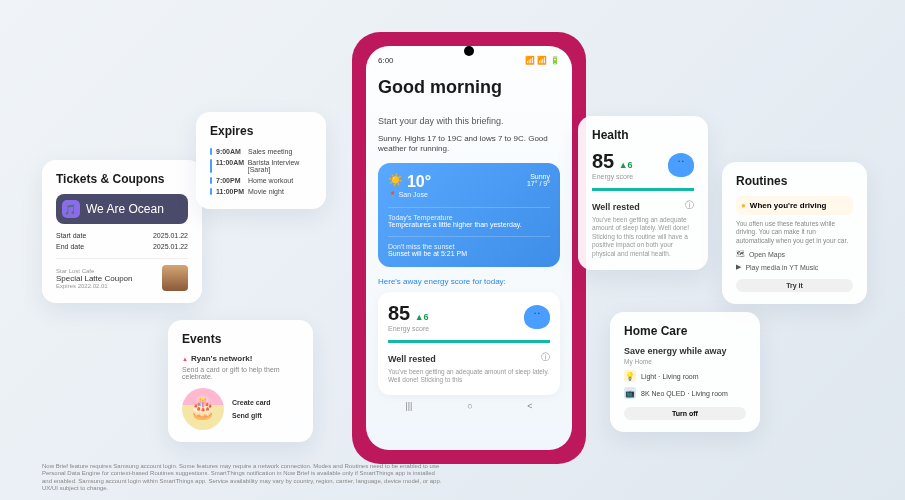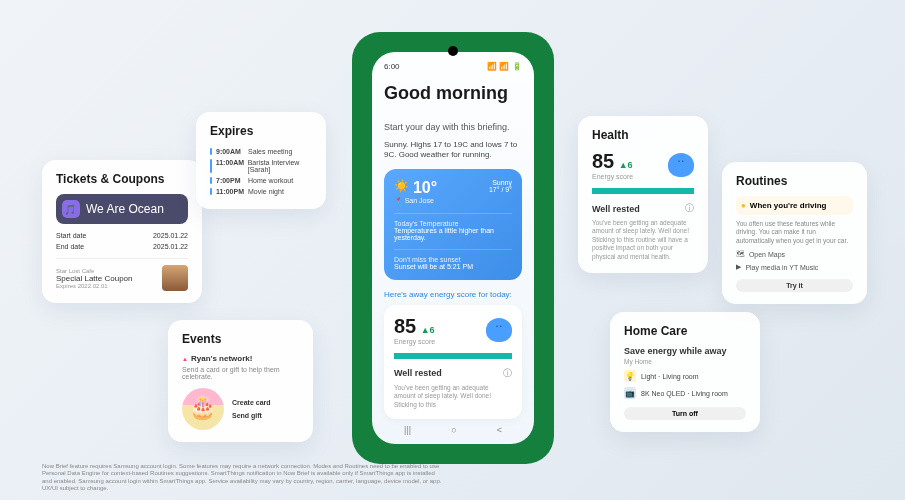--- a/index.html
+++ b/index.html
@@ -29,21 +29,21 @@
 #events{left:168px;top:320px;width:145px}
 .ev-title{font-size:8px;font-weight:700;color:#333;display:flex;gap:3px;align-items:center}
 .ev-title::before{content:'▲';color:#ff4466;font-size:6px}
 .ev-body{display:flex;gap:8px;margin-top:8px;align-items:center}
 .cake{width:42px;height:42px;background:linear-gradient(#ffb8d0 40%,#f5e6a8 40%);border-radius:50%;position:relative}
 .cake::before{content:'🎂';position:absolute;top:50%;left:50%;transform:translate(-50%,-55%);font-size:22px}
 .ev-btns{display:flex;flex-direction:column;gap:6px}
 .ev-btn{font-size:7px;font-weight:600;color:#333}
 
 
-#phone{position:absolute;left:352px;top:32px;width:202px;height:432px;background:#15803d;border-radius:28px;padding:20px}
+#phone{position:absolute;left:352px;top:32px;width:234px;height:432px;background:#be185d;border-radius:28px;padding:14px}
 .screen{width:100%;height:100%;background:linear-gradient(180deg,#fdfeff 0%,#f0f6fb 100%);border-radius:23px;overflow:hidden;padding:8px 12px}
 .punch{width:10px;height:10px;background:#000;border-radius:50%;position:absolute;top:14px;left:50%;transform:translateX(-50%)}
 .statusbar{display:flex;justify-content:space-between;font-size:8px;color:#333;padding:2px 0 8px}
 .gm{font-size:18px;font-weight:700;color:#1a1a1a;margin-top:4px}
 .gm-sub{font-size:9px;color:#555;margin-top:18px;margin-bottom:8px}
 .weather-txt{font-size:8px;color:#444;line-height:1.3;margin-bottom:8px}
 .weather-box{background:linear-gradient(135deg,#5aa8ff,#3d8ee8);border-radius:12px;padding:10px;color:#fff}
 .wt-top{display:flex;justify-content:space-between;align-items:flex-start}
 .wt-temp{font-size:16px;font-weight:700;display:flex;gap:4px;align-items:flex-start}
 .wt-ico{font-size:12px}
@@ -54,21 +54,21 @@
 .wt-sec .v{font-weight:500}
 .es-label{font-size:8px;color:#555;margin-top:10px}
 .es-label span{color:#2a88e8}
 .es-box{background:#fff;border-radius:12px;padding:10px;margin-top:6px;box-shadow:0 2px 8px rgba(0,0,0,0.04)}
 .es-top{display:flex;justify-content:space-between;align-items:center}
 .es-num{font-size:20px;font-weight:700;color:#1a1a1a}
 .es-chg{font-size:9px;color:#1a9955;font-weight:600}
 .es-sub{font-size:7px;color:#999}
 .blob{width:26px;height:24px;background:#4a9eff;border-radius:50% 50% 45% 45%;position:relative}
 .blob::before{content:'• •';position:absolute;top:5px;left:0;right:0;text-align:center;font-size:6px;color:#1a5ca8}
-.es-row{display:flex;justify-content:space-between;align-items:center;margin-top:8px;padding-top:8px;border-top:6px solid #14b8a6}
+.es-row{display:flex;justify-content:space-between;align-items:flex-end;margin-top:8px;padding-top:8px;border-top:3px solid #14b8a6}
 .es-wr{font-size:9px;font-weight:700;color:#333}
 .es-desc{font-size:6.5px;color:#999;margin-top:4px;line-height:1.3}
 .navbar{display:flex;justify-content:space-around;font-size:9px;color:#888;margin-top:6px}
 
 
 #health{left:578px;top:116px;width:130px}
 #health .es-box{background:transparent;box-shadow:none;padding:0}
 
 
 #routines{left:722px;top:162px;width:145px}

